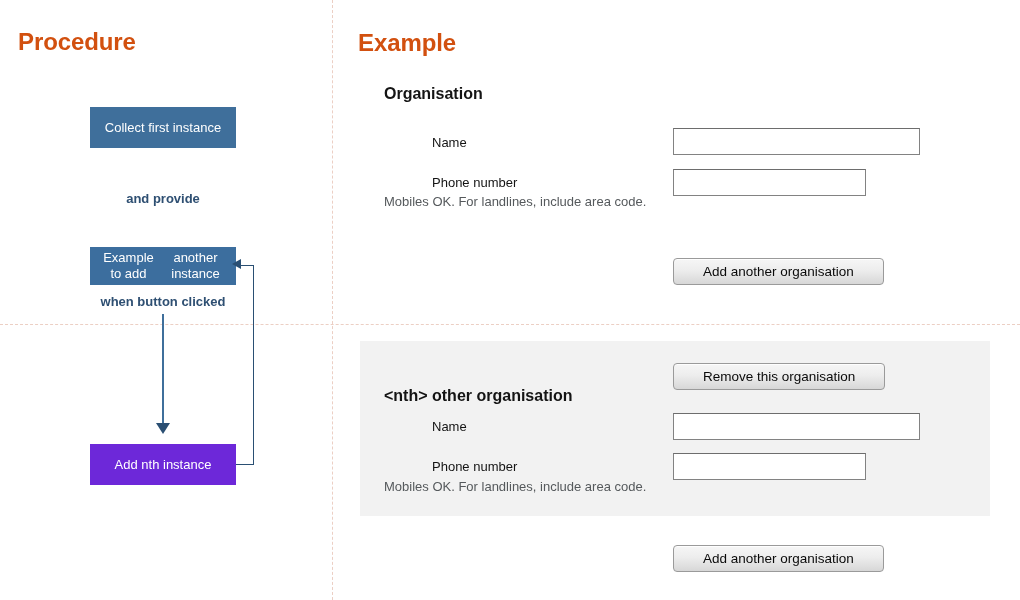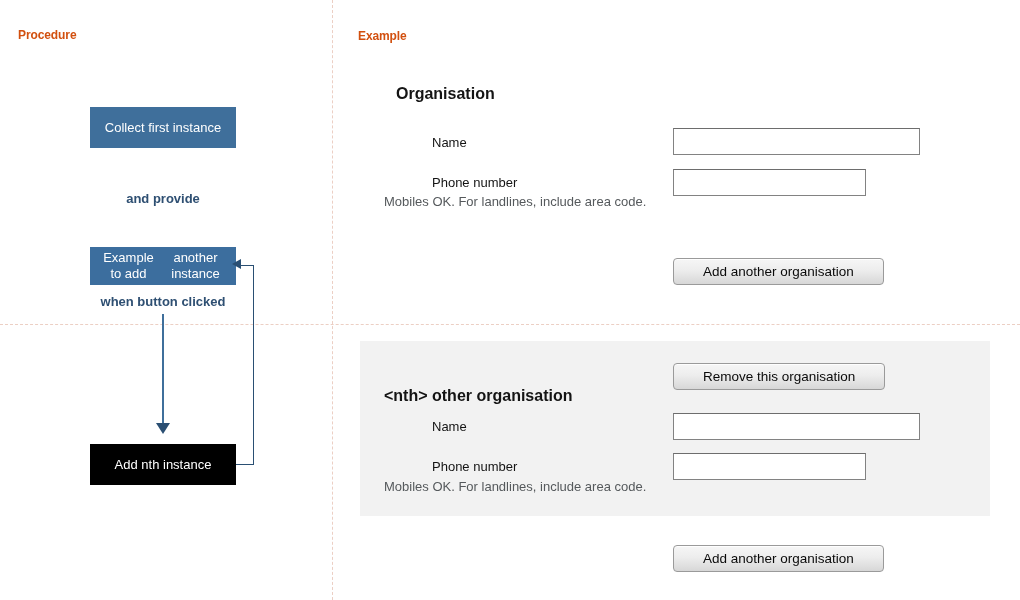--- a/index.html
+++ b/index.html
@@ -32,21 +32,21 @@
     width: 1020px;
     height: 0;
     border-top: 1.5px dashed #eccfc4;
   }
 
   
   .col-heading {
     position: absolute;
     color: #d2500f;
     font-weight: bold;
-    font-size: 12px;
+    font-size: 24px;
     letter-spacing: -0.1px;
     white-space: nowrap;
   }
   #heading-procedure { left: 18px; top: 28px; }
   #heading-example  { left: 358px; top: 29px; }
 
   
   .flow-box {
     position: absolute;
     color: #ffffff;
@@ -62,21 +62,21 @@
   #flow-box-collect {
     left: 90px; top: 107px; width: 146px; height: 41px;
     background: #3f6f9b;
   }
   #flow-box-addbutton {
     left: 90px; top: 247px; width: 146px; height: 38px;
     background: #3c6e9e;
   }
   #flow-box-addnth {
     left: 90px; top: 444px; width: 146px; height: 41px;
-    background: #000000;
+    background: #6d28d9;
   }
 
   .flow-note {
     position: absolute;
     color: #2e4f72;
     font-size: 13px;
     text-align: center;
     width: 146px;
     left: 90px;
     white-space: nowrap;
@@ -127,21 +127,21 @@
   }
 
   
   .form-title {
     position: absolute;
     color: #141414;
     font-weight: bold;
     font-size: 16px;
     white-space: nowrap;
   }
-  #org-title { left: 396px; top: 85px; }
+  #org-title { left: 384px; top: 85px; }
 
   .field-label {
     position: absolute;
     color: #141414;
     font-size: 13px;
     white-space: nowrap;
     margin-left: 48px;
   }
   .field-hint {
     position: absolute;

